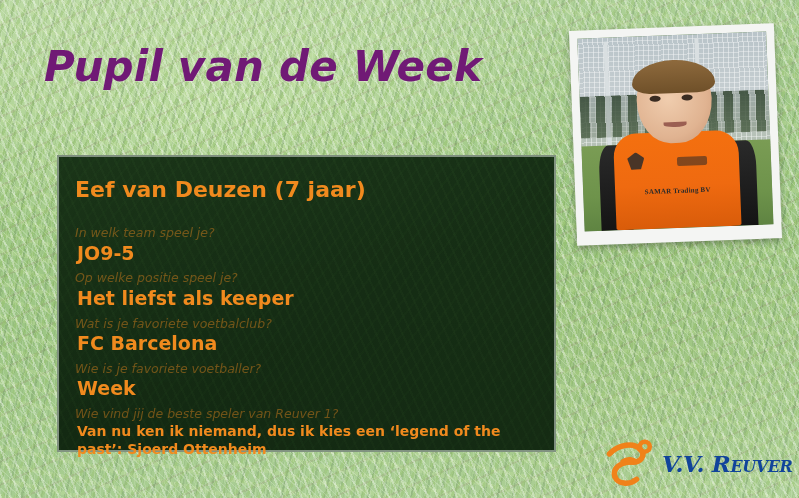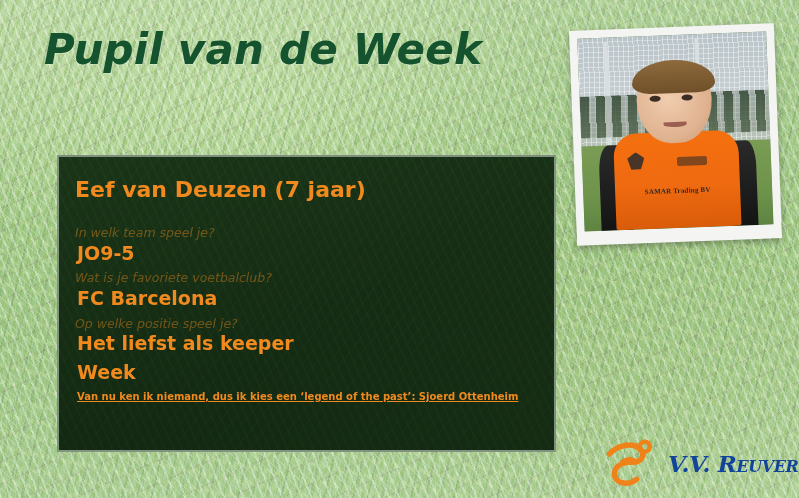--- a/index.html
+++ b/index.html
@@ -45,28 +45,28 @@
     background-image:
       repeating-linear-gradient(43deg, rgba(255,255,255,.55) 0 1px, rgba(0,0,0,0) 1px 7px),
       repeating-linear-gradient(-77deg, rgba(45,90,30,.35) 0 1px, rgba(0,0,0,0) 1px 6px),
       repeating-linear-gradient(87deg, rgba(255,255,255,.35) 0 1px, rgba(0,0,0,0) 1px 5px);
   }
 
   
   #page-title {
     position: absolute;
     left: 44px;
-    top: 29px;
+    top: 46px;
     font-family: "DejaVu Sans", sans-serif;
     font-size: 42px;
     line-height: 1;
     font-weight: bold;
     font-style: italic;
     letter-spacing: .2px;
-    color: #14532d;
+    color: #701a75;
     text-shadow: 0 1px 0 rgba(255,255,255,.25);
     white-space: nowrap;
   }
 
   
   #photo-frame {
     position: absolute;
     left: 573px;
     top: 27px;
     width: 205px;
@@ -195,35 +195,35 @@
     margin: 0 0 2px 0;
     white-space: nowrap;
   }
   .qa-answer {
     color: #f08a1e;
     font-size: 19px;
     font-weight: bold;
     line-height: 1.15;
     margin: 0 0 7px 2px;
   }
-  .qa-answer.small { font-size: 10px; line-height: 1.25; text-decoration: underline; }
+  .qa-answer.small { font-size: 14px; line-height: 1.25; }
 
   
   #club-logo {
     position: absolute;
     left: 604px;
     top: 433px;
     width: 190px;
     height: 60px;
     display: flex;
     align-items: center;
   }
   #club-mark { width: 58px; height: 58px; flex: 0 0 58px; }
   #club-name {
-    margin-left: 6px;
+    margin-left: 0;
     font-family: "DejaVu Serif", serif;
     font-size: 23px;
     font-weight: bold;
     font-style: italic;
     color: #11449a;
     letter-spacing: -.4px;
     white-space: nowrap;
     font-variant: small-caps;
   }
 </style>
@@ -261,31 +261,33 @@
   </div>
 
   <div id="content-panel">
     <div class="person-name">Eef van Deuzen (7 jaar)</div>
     <div id="qa-list">
         <div class="qa-block">
           <div class="qa-question">In welk team speel je?</div>
           <div class="qa-answer">JO9-5</div>
         </div>
         <div class="qa-block">
+          <div class="qa-question">Op welke positie speel je?</div>
+          <div class="qa-answer">Het liefst als keeper</div>
+        </div>
+        <div class="qa-block">
           <div class="qa-question">Wat is je favoriete voetbalclub?</div>
           <div class="qa-answer">FC Barcelona</div>
         </div>
         <div class="qa-block">
-          <div class="qa-question">Op welke positie speel je?</div>
-          <div class="qa-answer">Het liefst als keeper</div>
-        </div>
-        <div class="qa-block">
+          <div class="qa-question">Wie is je favoriete voetballer?</div>
           <div class="qa-answer">Week</div>
         </div>
         <div class="qa-block">
+          <div class="qa-question">Wie vind jij de beste speler van Reuver 1?</div>
           <div class="qa-answer small">Van nu ken ik niemand, dus ik kies een ‘legend of the past’: Sjoerd Ottenheim</div>
         </div>
       </div>
   </div>
 
   <div id="club-logo">
     <svg id="club-mark" viewBox="0 0 64 64">
       <g fill="none" stroke="#f0821a" stroke-linecap="round">
         <path d="M6 22 C16 11, 33 9, 40 17" stroke-width="6"></path>
         <path d="M40 17 C47 24, 40 32, 30 31" stroke-width="6"></path>

